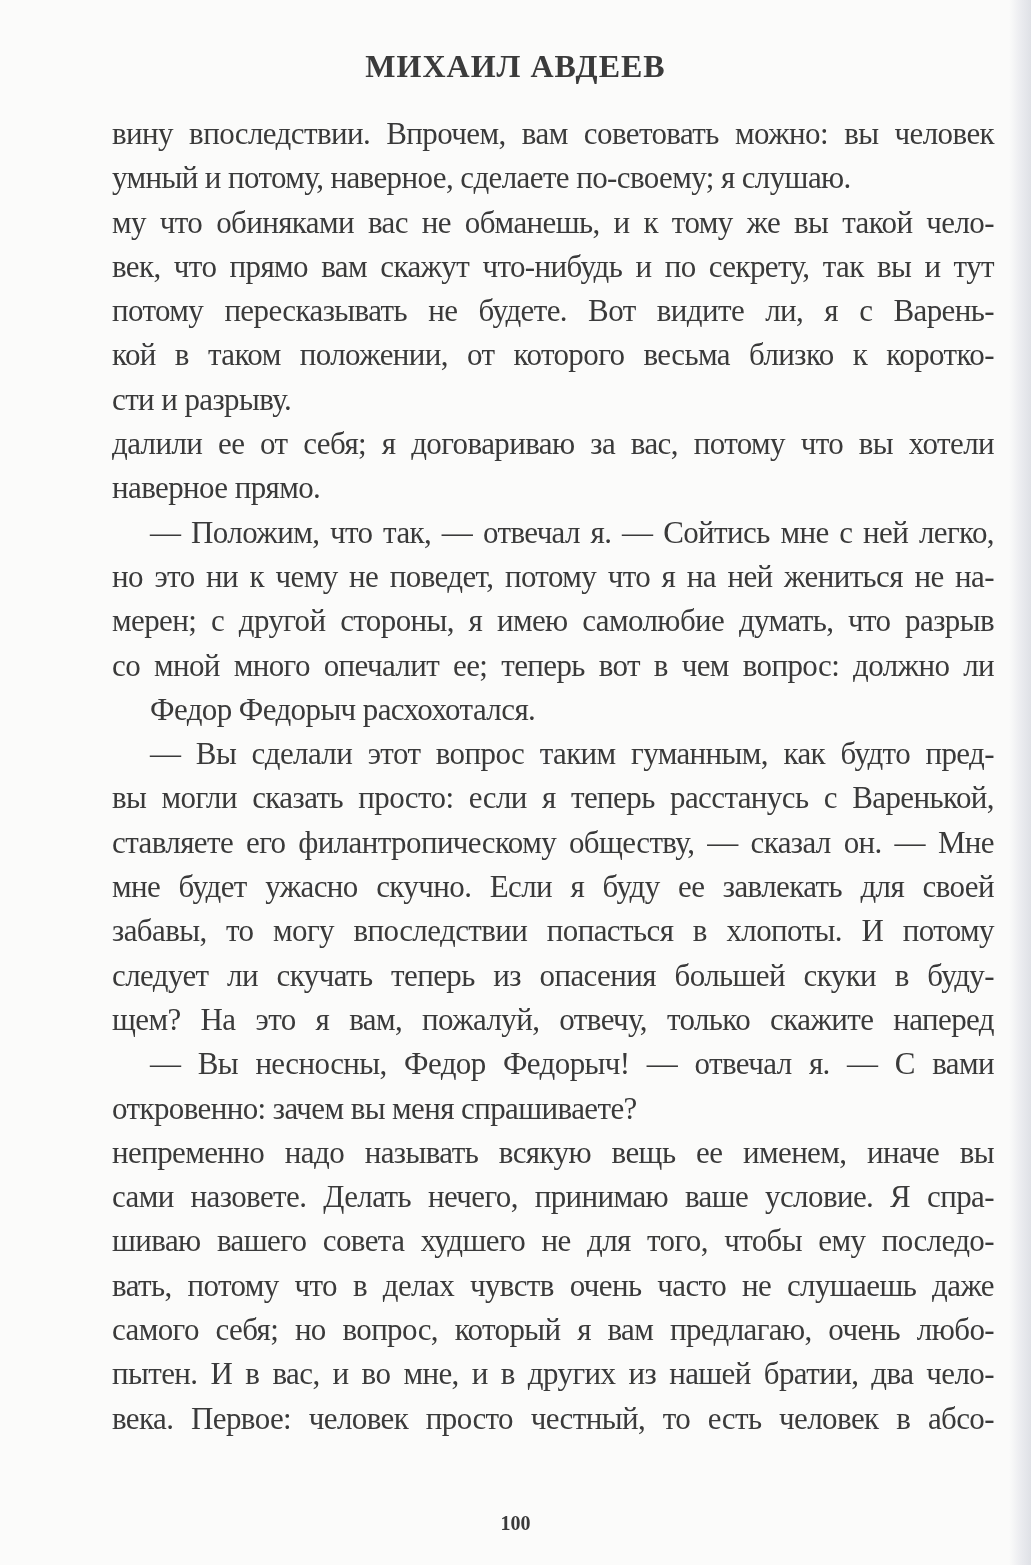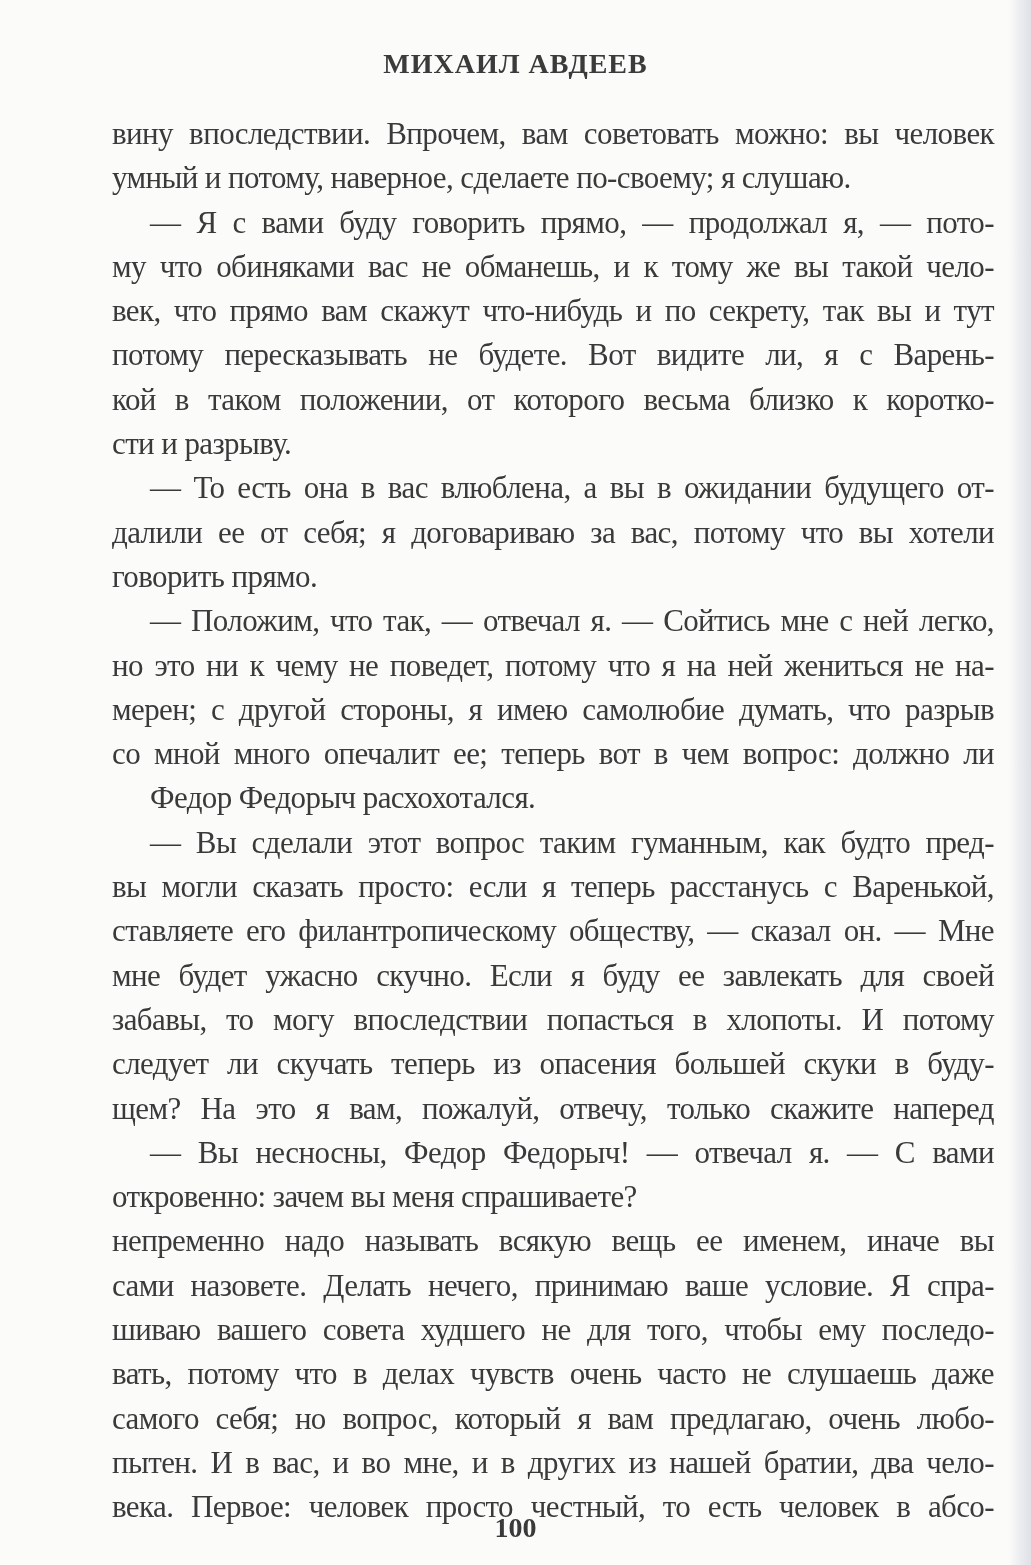--- a/index.html
+++ b/index.html
@@ -10,61 +10,59 @@
     font-family: "Liberation Serif", "DejaVu Serif", serif;
     color: #3a3a3a;
   }
   .edge-shade {
     position: absolute; top: 0; right: 0; width: 22px; height: 1565px;
     background: linear-gradient(to right, rgba(240,240,242,0) 0%, #e9eaee 60%, #dfe1e6 100%);
   }
   .running-head {
     position: absolute; top: 48px; left: 0; width: 1031px;
     text-align: center;
-    font-size: 28px; font-weight: bold; letter-spacing: 1px;
+    font-size: 32px; font-weight: bold; letter-spacing: 1px;
     color: #3b3b3b;
     font-family: "Liberation Serif", serif;
   }
   .body-text {
     position: absolute; top: 112px; left: 112px; width: 882px;
   }
   .line {
     display: block; height: 44.3px; line-height: 44.3px;
     font-size: 31px;
     white-space: nowrap;
     text-align: justify; text-align-last: justify;
     transform-origin: left center;
     letter-spacing: -0.6px;
   }
   .line.last { text-align-last: left; }
   .line.indent { padding-left: 38px; }
   .folio {
     position: absolute; top: 1512px; left: 0; width: 1031px;
-    text-align: center; font-size: 28px; font-weight: bold; color: #3a3a3a;
+    text-align: center; font-size: 20px; font-weight: bold; color: #3a3a3a;
   }
 </style>
 </head>
 <body>
 
 <div class="edge-shade"></div>
 
 <div class="running-head">МИХАИЛ АВДЕЕВ</div>
 
 <div class="body-text" id="body-text">
     <span class="line">вину впоследствии. Впрочем, вам советовать можно: вы человек</span>
     <span class="line last">умный и потому, наверное, сделаете по-своему; я слушаю.</span>
-    <span class="line indent">— Я с вами буду говорить прямо, — продолжал я, — пото-</span>
     <span class="line">му что обиняками вас не обманешь, и к тому же вы такой чело-</span>
     <span class="line">век, что прямо вам скажут что-нибудь и по секрету, так вы и тут</span>
     <span class="line">потому пересказывать не будете. Вот видите ли, я с Варень-</span>
     <span class="line">кой в таком положении, от которого весьма близко к коротко-</span>
     <span class="line last">сти и разрыву.</span>
-    <span class="line indent">— То есть она в вас влюблена, а вы в ожидании будущего от-</span>
     <span class="line">далили ее от себя; я договариваю за вас, потому что вы хотели</span>
-    <span class="line last">говорить прямо.</span>
+    <span class="line last">наверное прямо.</span>
     <span class="line indent">— Положим, что так, — отвечал я. — Сойтись мне с ней легко,</span>
     <span class="line">но это ни к чему не поведет, потому что я на ней жениться не на-</span>
     <span class="line">мерен; с другой стороны, я имею самолюбие думать, что разрыв</span>
     <span class="line">со мной много опечалит ее; теперь вот в чем вопрос: должно ли</span>
     <span class="line indent last">Федор Федорыч расхохотался.</span>
     <span class="line indent">— Вы сделали этот вопрос таким гуманным, как будто пред-</span>
     <span class="line">вы могли сказать просто: если я теперь расстанусь с Варенькой,</span>
     <span class="line">ставляете его филантропическому обществу, — сказал он. — Мне</span>
     <span class="line">мне будет ужасно скучно. Если я буду ее завлекать для своей</span>
     <span class="line">забавы, то могу впоследствии попасться в хлопоты. И потому</span>

